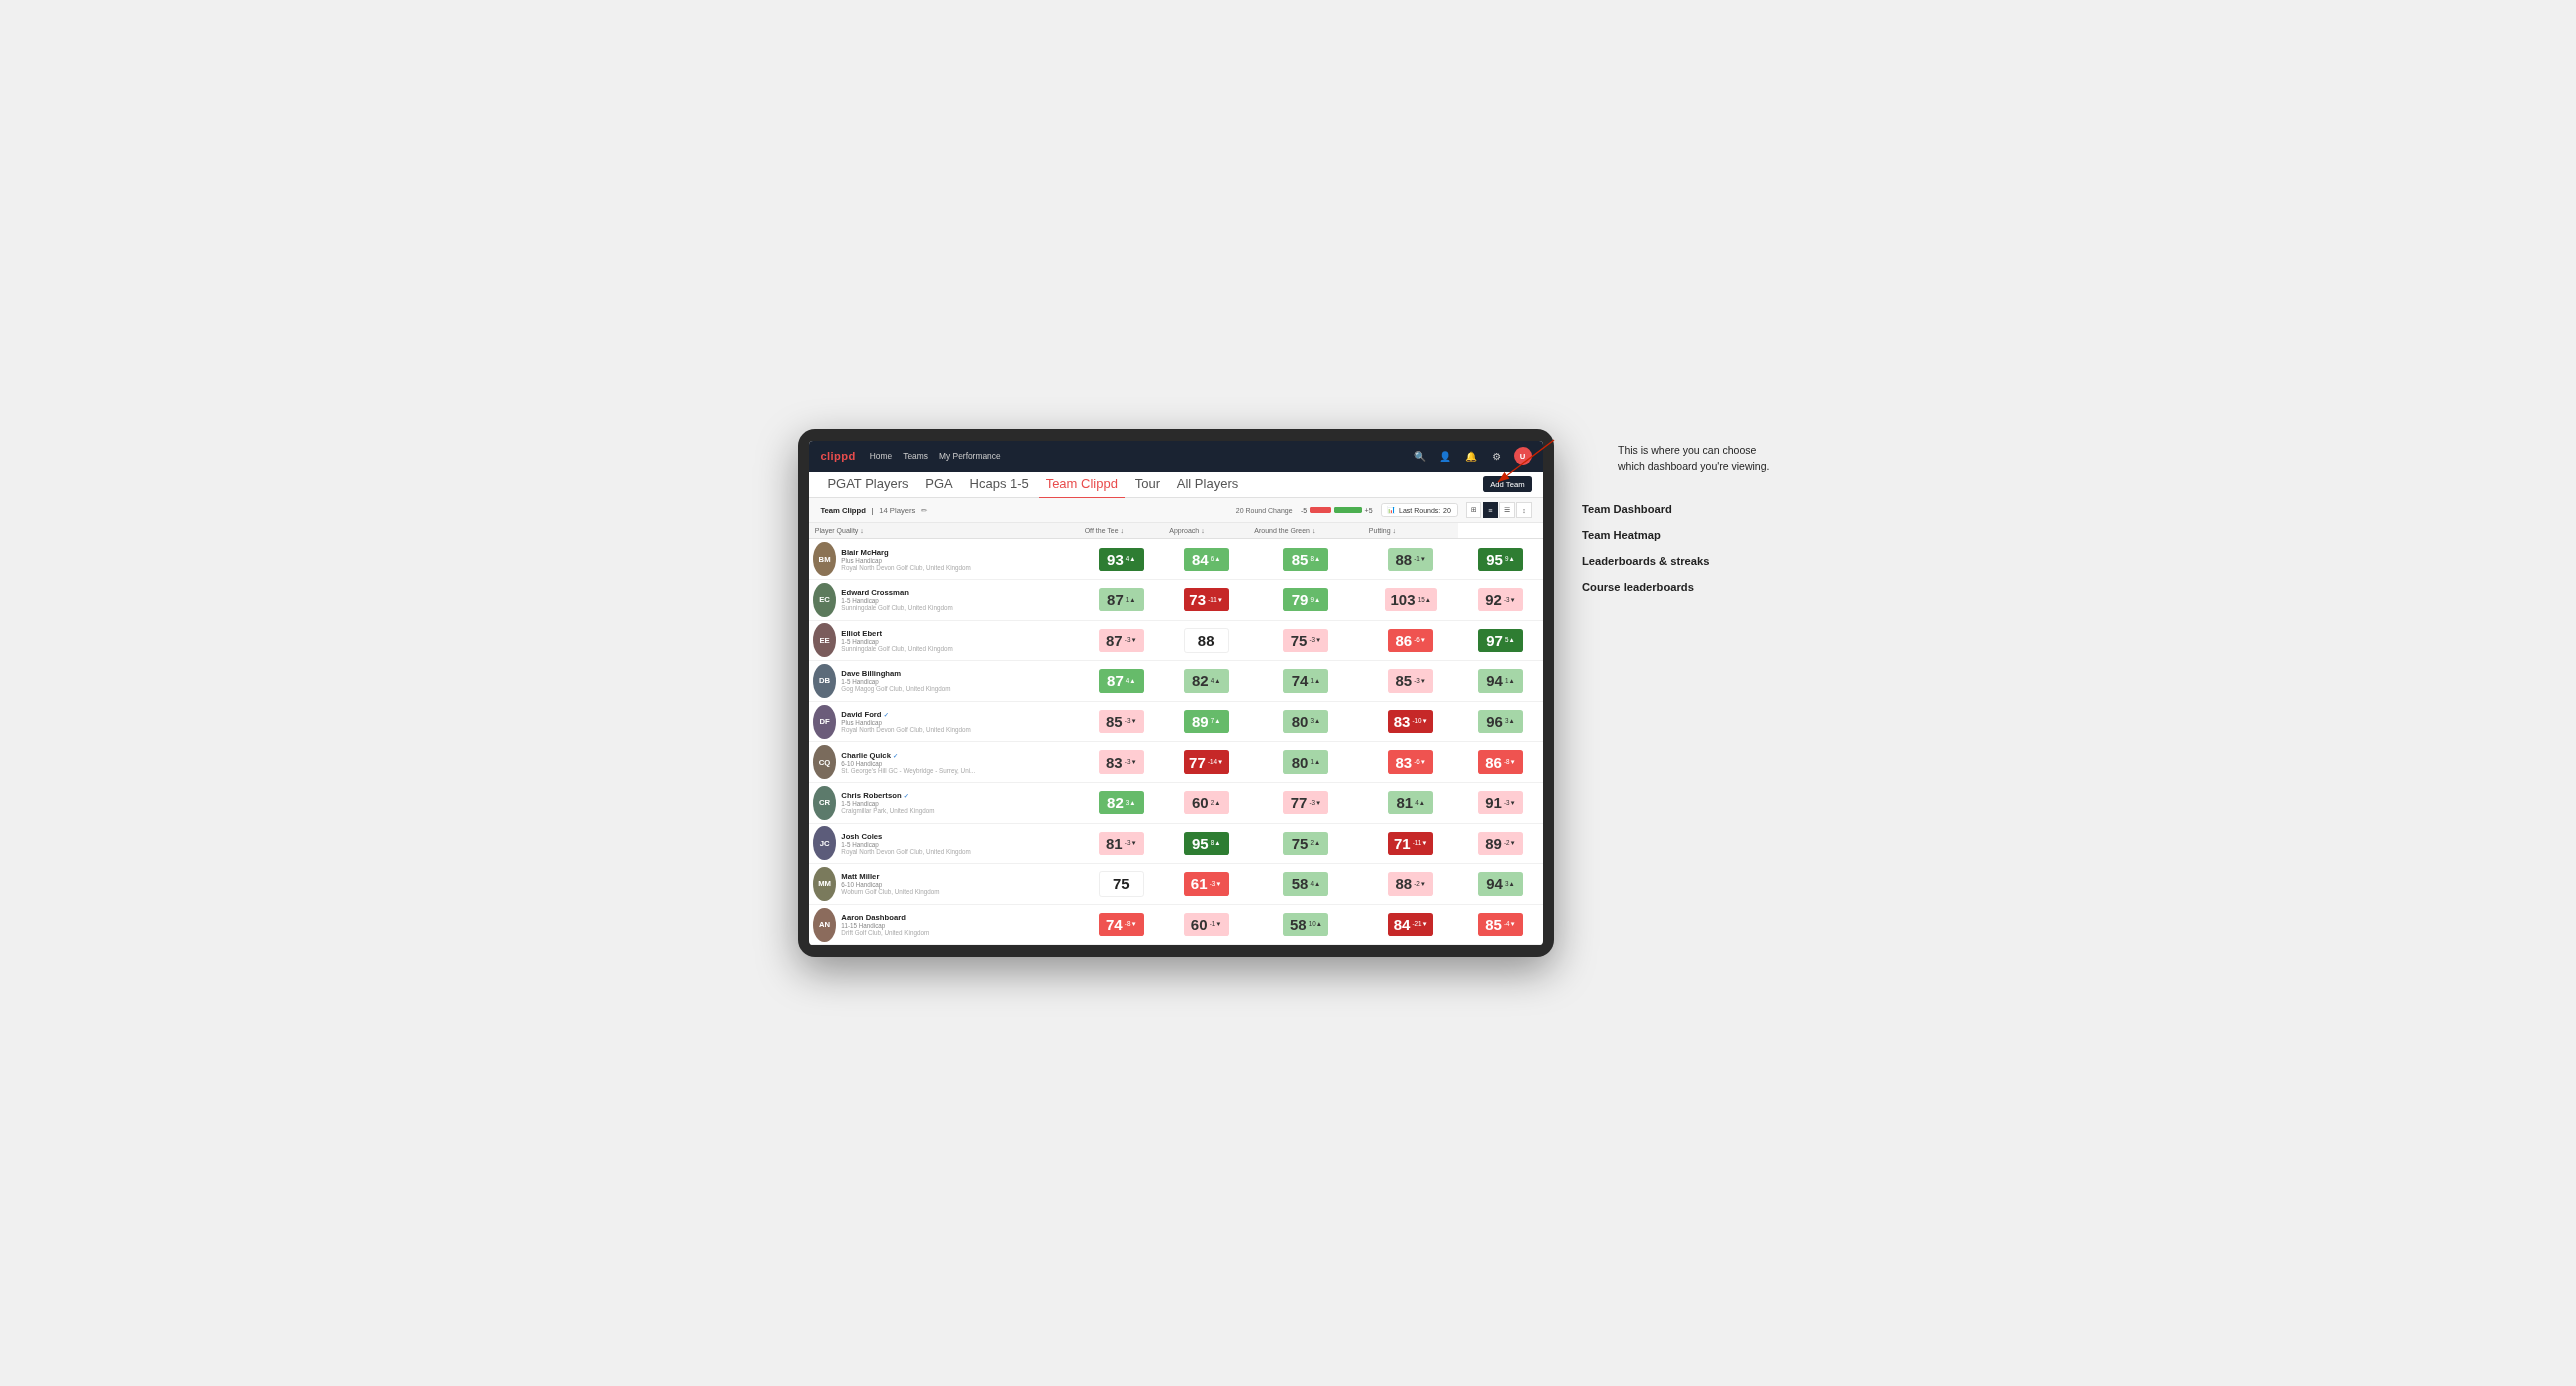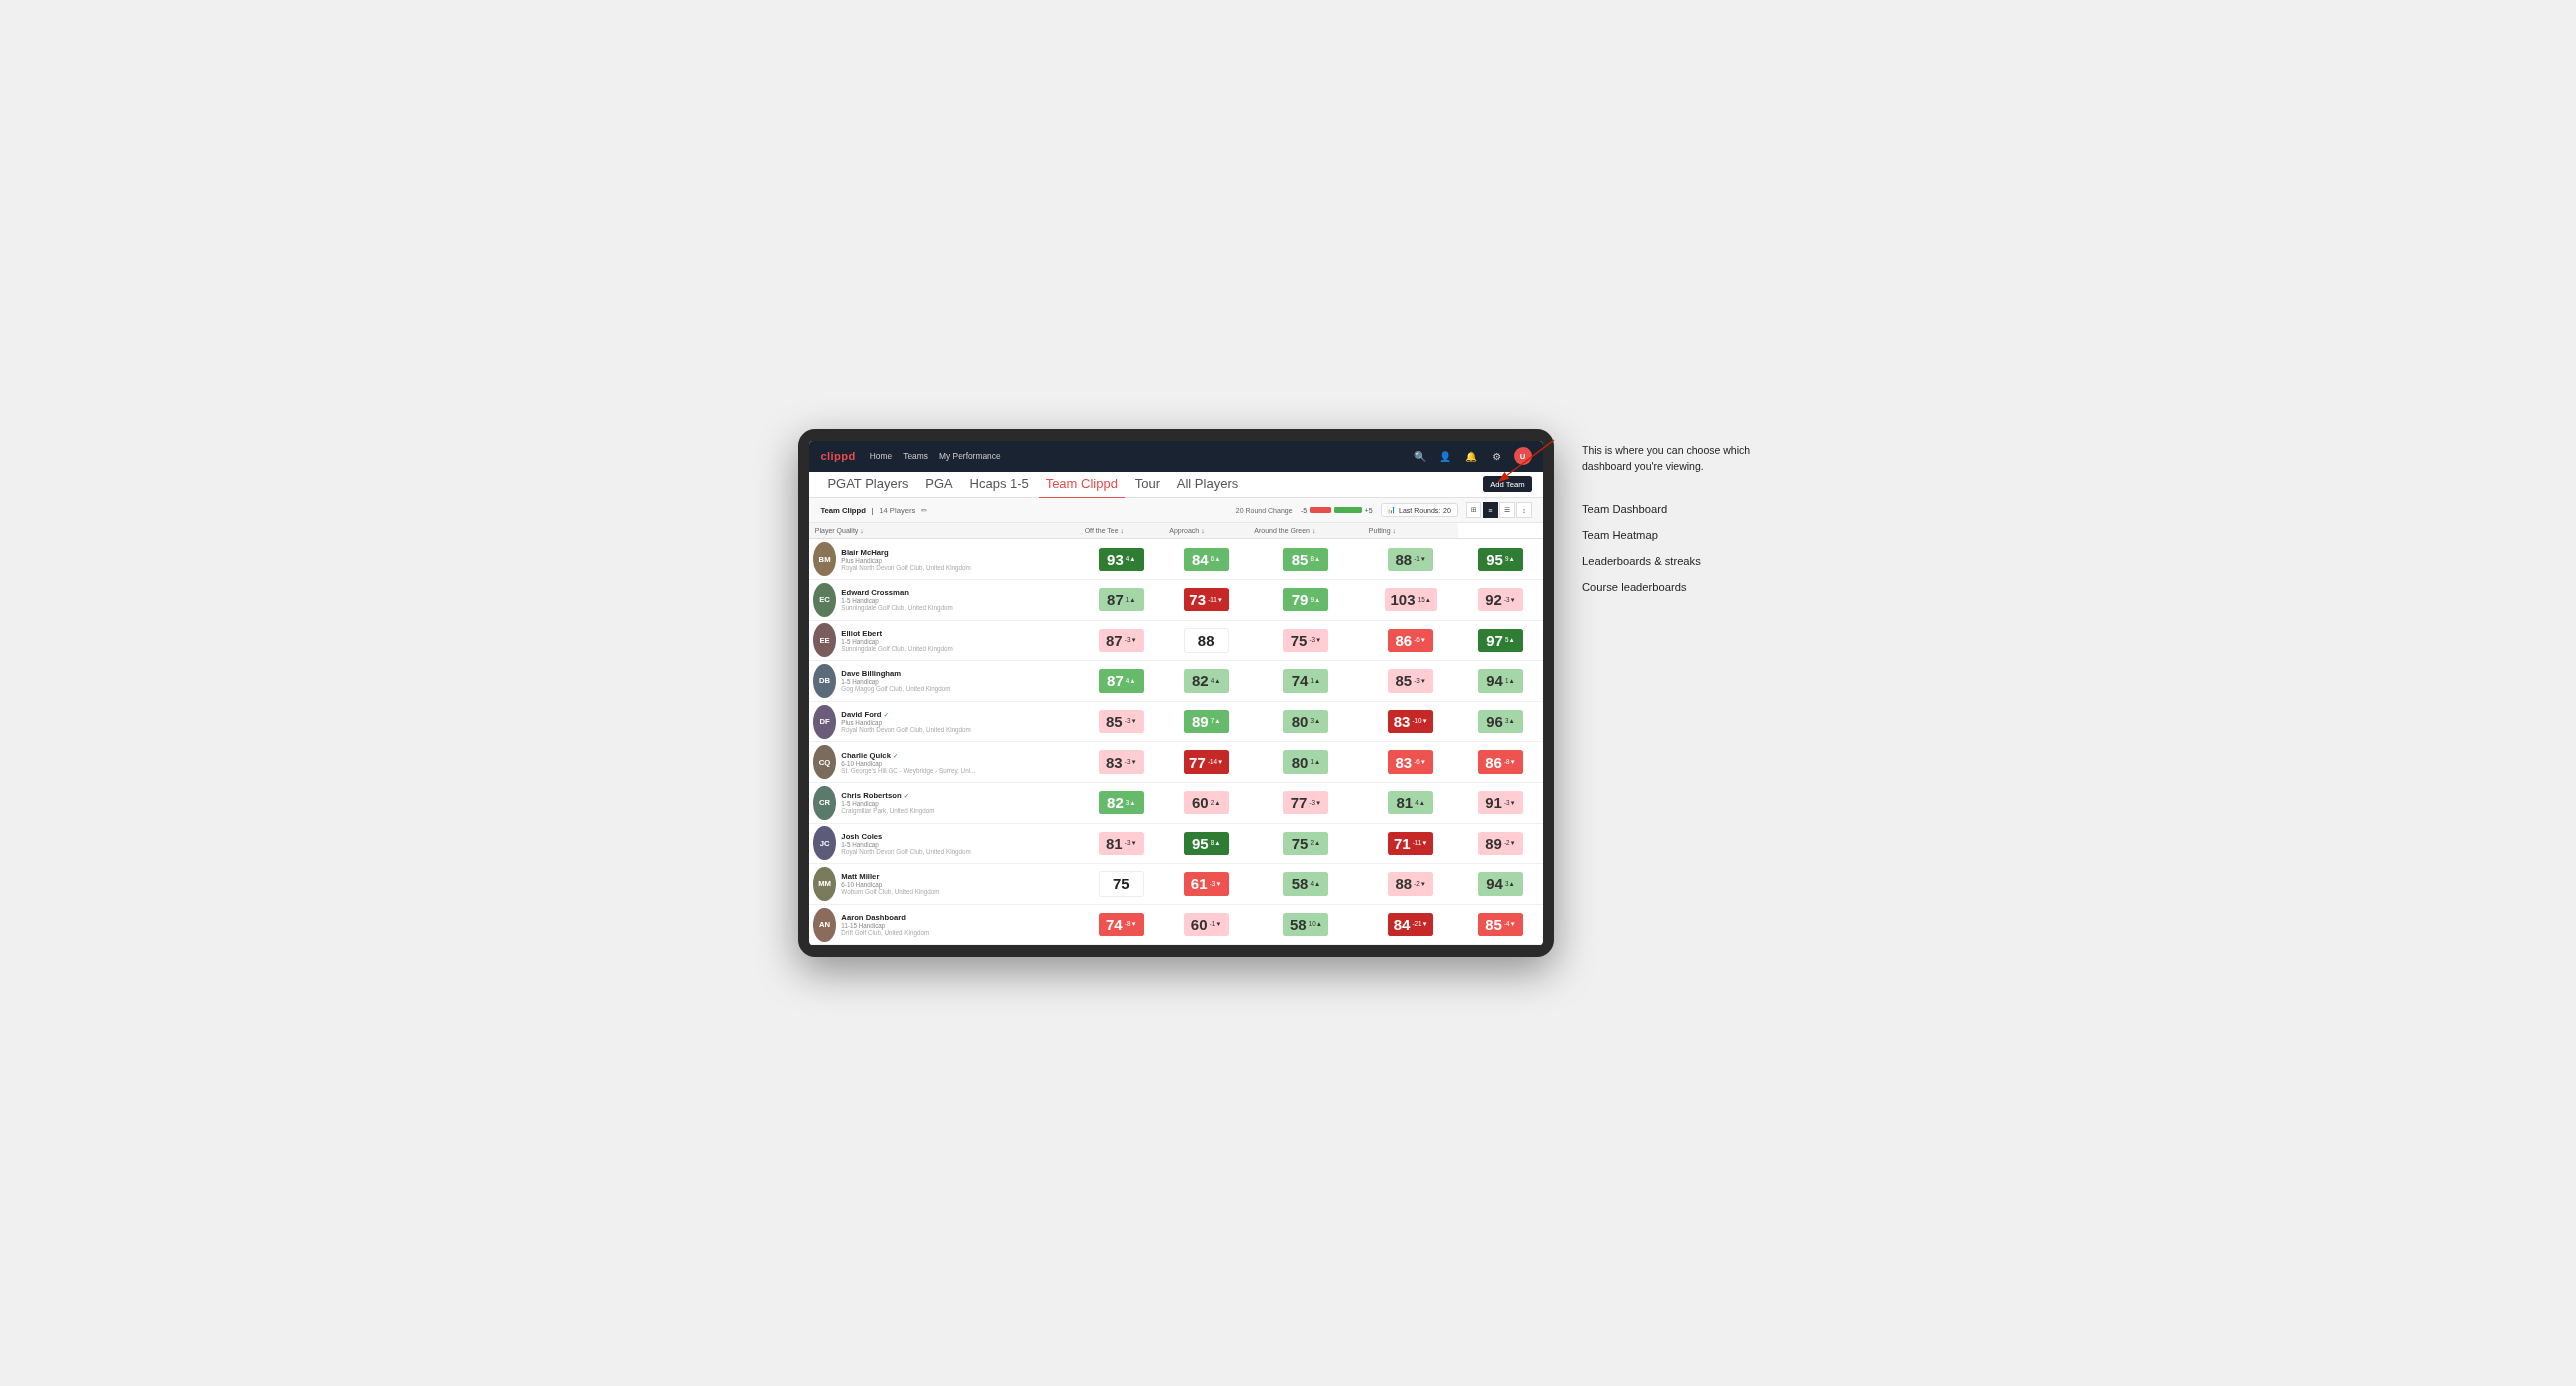--- a/index.html
+++ b/index.html
@@ -297,27 +297,28 @@
     .annotation-panel {
       width: 196px;
       flex-shrink: 0;
       padding-top: 14px;
     }
     .annotation-text {
       font-size: 10.5px;
       color: #222;
       line-height: 1.5;
       margin-bottom: 21px;
+      margin-left: 36px;
     }
     .menu-list {
       margin-top: 14px;
     }
     .menu-list-item {
       font-size: 11.2px;
-      font-weight: 400;
+      font-weight: 700;
       color: #222;
       padding: 7px 0;
       border-bottom: none;
     }
     .header-sort {
       cursor: pointer;
       display: flex;
       align-items: center;
       gap: 1.4px;
     }

